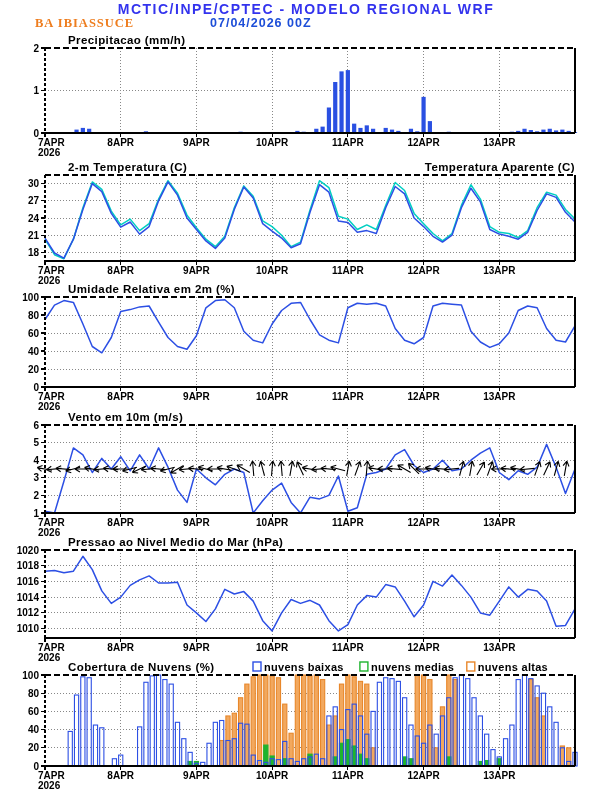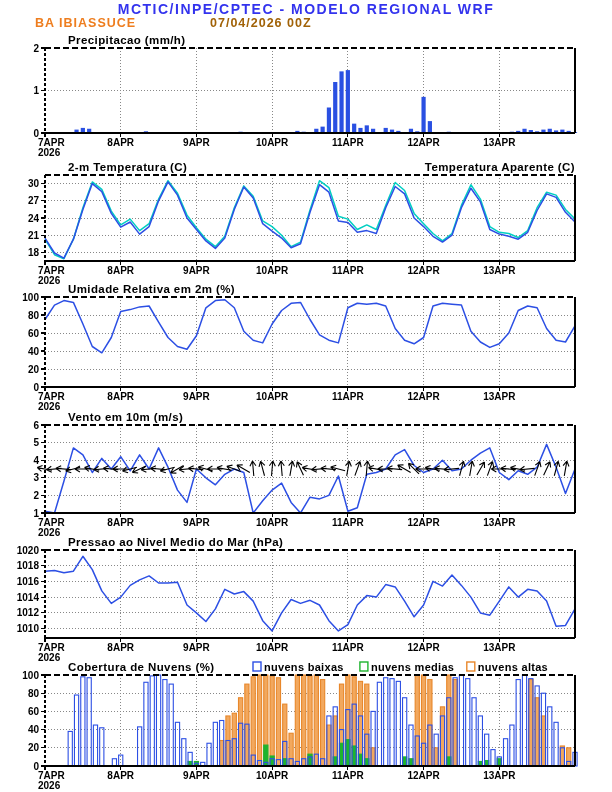--- a/index.html
+++ b/index.html
@@ -1,36 +1,36 @@
 <!DOCTYPE html>
 <html><head>
 <meta charset="utf-8">
 <style>
   html,body{margin:0;padding:0;background:#ffffff;}
   #page{position:relative;width:612px;height:792px;background:#fff;overflow:hidden;
         font-family:"Liberation Sans",sans-serif;padding-left:36px;}
   .hdr-title{position:absolute;top:1px;left:0;width:612px;text-align:center;
              font-size:14px;font-weight:bold;letter-spacing:1.5px;}
-  .hdr-station{position:absolute;top:16px;left:35px;font-size:12.5px;font-weight:bold;letter-spacing:1px;}
+  .hdr-station{position:absolute;top:16px;left:35px;font-size:12.5px;font-weight:bold;letter-spacing:1px;font-family:Liberation Serif, serif;}
   .hdr-run{position:absolute;top:16px;left:210px;font-size:12.5px;font-weight:bold;letter-spacing:1px;}
   .hdr-coords{position:absolute;top:30px;left:0;width:575px;text-align:right;
               font-size:12.5px;font-weight:bold;letter-spacing:1px;}
   svg{position:absolute;top:0;left:0;}
   svg text{font-family:"Liberation Sans",sans-serif;font-weight:bold;fill:#000;}
   .ttl{font-size:11.5px;letter-spacing:0.4px;}
   .tick{font-size:10px;}
   .leg{font-size:11px;letter-spacing:0.3px;}
 </style>
 </head>
 <body>
 
 <div id="page">
   <div class="hdr-title" style="color: rgb(51, 51, 238);">MCTIC/INPE/CPTEC - MODELO REGIONAL WRF</div>
   <div class="hdr-station" style="color: rgb(238, 125, 30);">BA IBIASSUCE</div>
-  <div class="hdr-run" style="color: #a16207;">07/04/2026 00Z</div>
+  <div class="hdr-run" style="color: #1d4ed8;">07/04/2026 00Z</div>
   <svg id="charts" width="612" height="792" viewBox="0 0 612 792">
       <g>
         <g stroke="#888888" stroke-width="1" stroke-dasharray="1 2" shape-rendering="crispEdges">
           <line x1="120.71428571428571" y1="48" x2="120.71428571428571" y2="133"></line>
           <line x1="196.42857142857142" y1="48" x2="196.42857142857142" y2="133"></line>
           <line x1="272.1428571428571" y1="48" x2="272.1428571428571" y2="133"></line>
           <line x1="347.85714285714283" y1="48" x2="347.85714285714283" y2="133"></line>
           <line x1="423.57142857142856" y1="48" x2="423.57142857142856" y2="133"></line>
           <line x1="499.2857142857143" y1="48" x2="499.2857142857143" y2="133"></line>
           <line x1="45" y1="90.5" x2="575" y2="90.5"></line>

